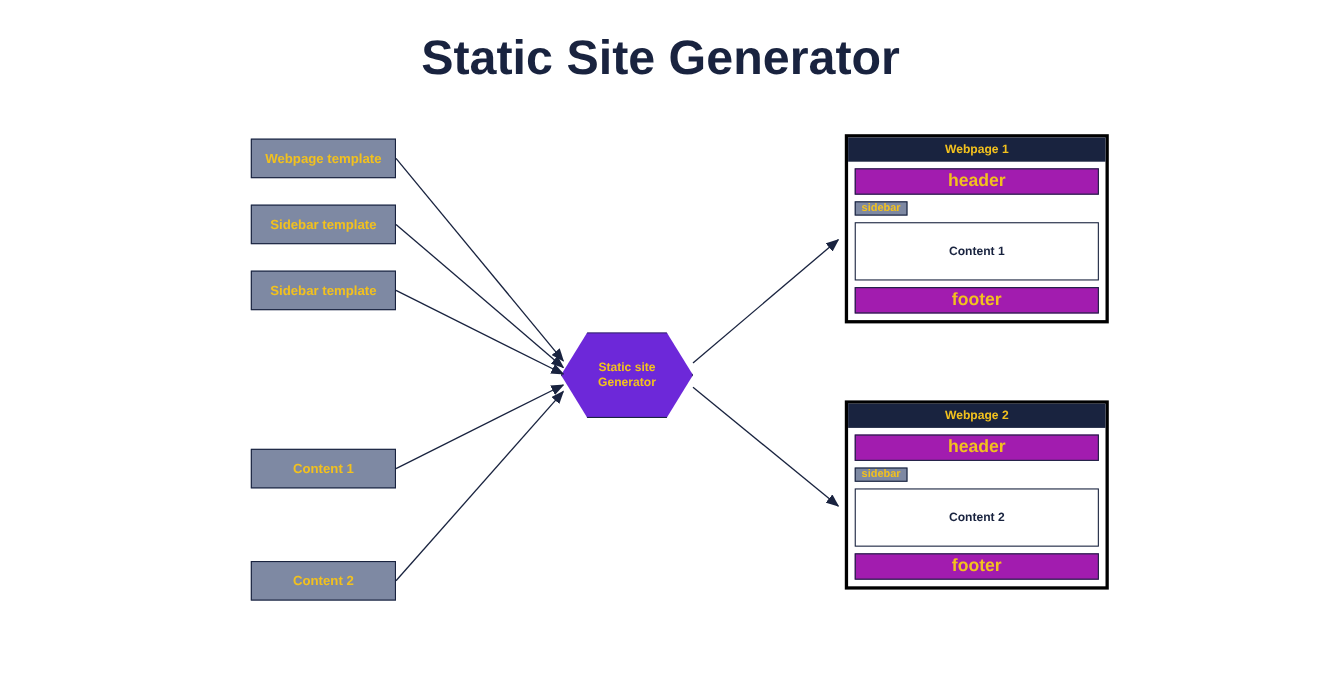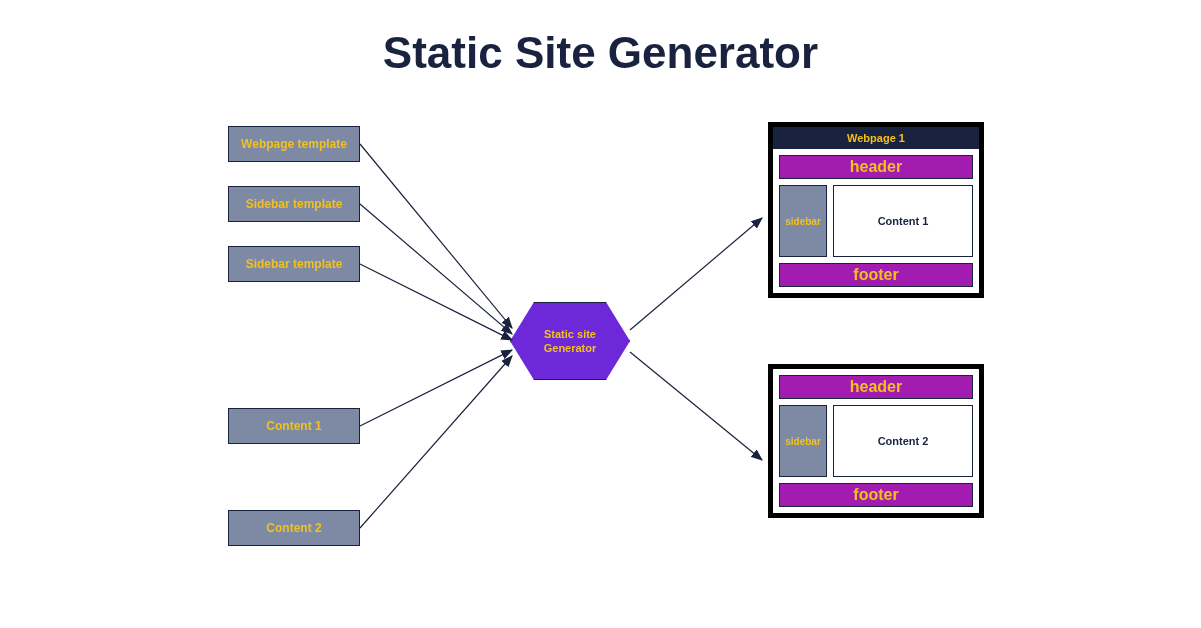--- a/index.html
+++ b/index.html
@@ -53,22 +53,22 @@
     }
     .generator-label {
       font-size: 11px;
       font-weight: bold;
       color: #f2c11e;
       line-height: 1.3;
       white-space: pre-line;
     }
     .webpage {
       position: absolute;
-      width: 216px;
-      border: 5px solid #000000;
+      width: 240px;
+      border: 3px solid #000000;
       background: #ffffff;
     }
     .webpage-title {
       background: #19233f;
       color: #f2c11e;
       font-size: 11px;
       font-weight: bold;
       text-align: center;
       padding: 5px 0;
     }
@@ -84,20 +84,21 @@
       font-weight: bold;
       display: flex;
       align-items: center;
       justify-content: center;
     }
     .wp-mid {
       display: flex;
       gap: 6px;
       margin: 6px 0;
       height: 72px;
+      flex-direction: column;
     }
     .wp-sidebar {
       width: 48px;
       background: #7e89a3;
       border: 1px solid #19233f;
       color: #f2c11e;
       font-size: 10px;
       font-weight: bold;
       display: flex;
       align-items: center;
@@ -147,20 +148,21 @@
     <div class="wp-header">header</div>
     <div class="wp-mid">
       <div class="wp-sidebar">sidebar</div>
       <div class="wp-content">Content 1</div>
     </div>
     <div class="wp-footer">footer</div>
   </div>
 </div>
 
 <div class="webpage" style="left:768px; top:364px;">
+  <div class="webpage-title">Webpage 2</div>
   <div class="webpage-body">
     <div class="wp-header">header</div>
     <div class="wp-mid">
       <div class="wp-sidebar">sidebar</div>
       <div class="wp-content">Content 2</div>
     </div>
     <div class="wp-footer">footer</div>
   </div>
 </div>
 

